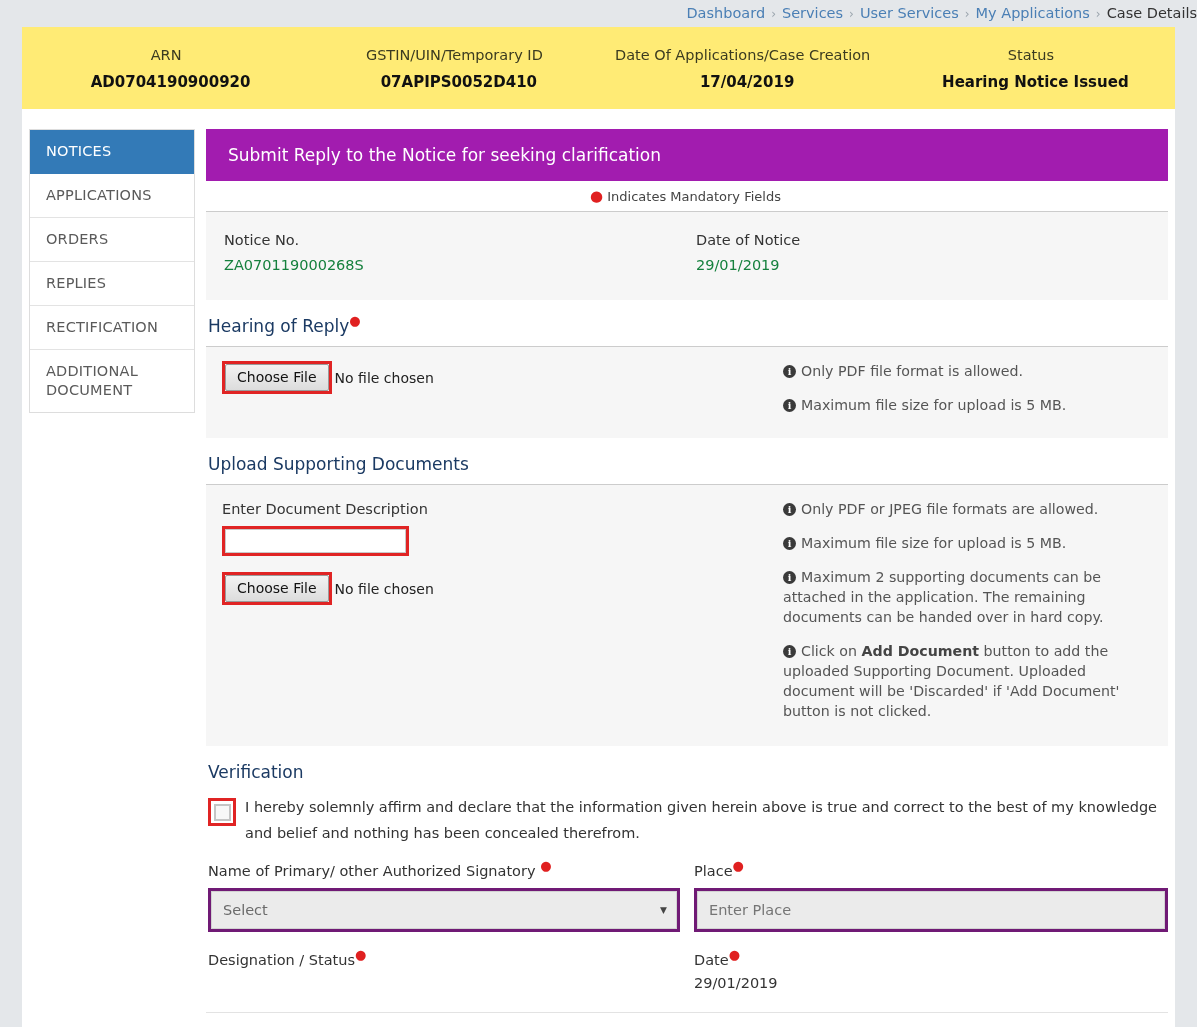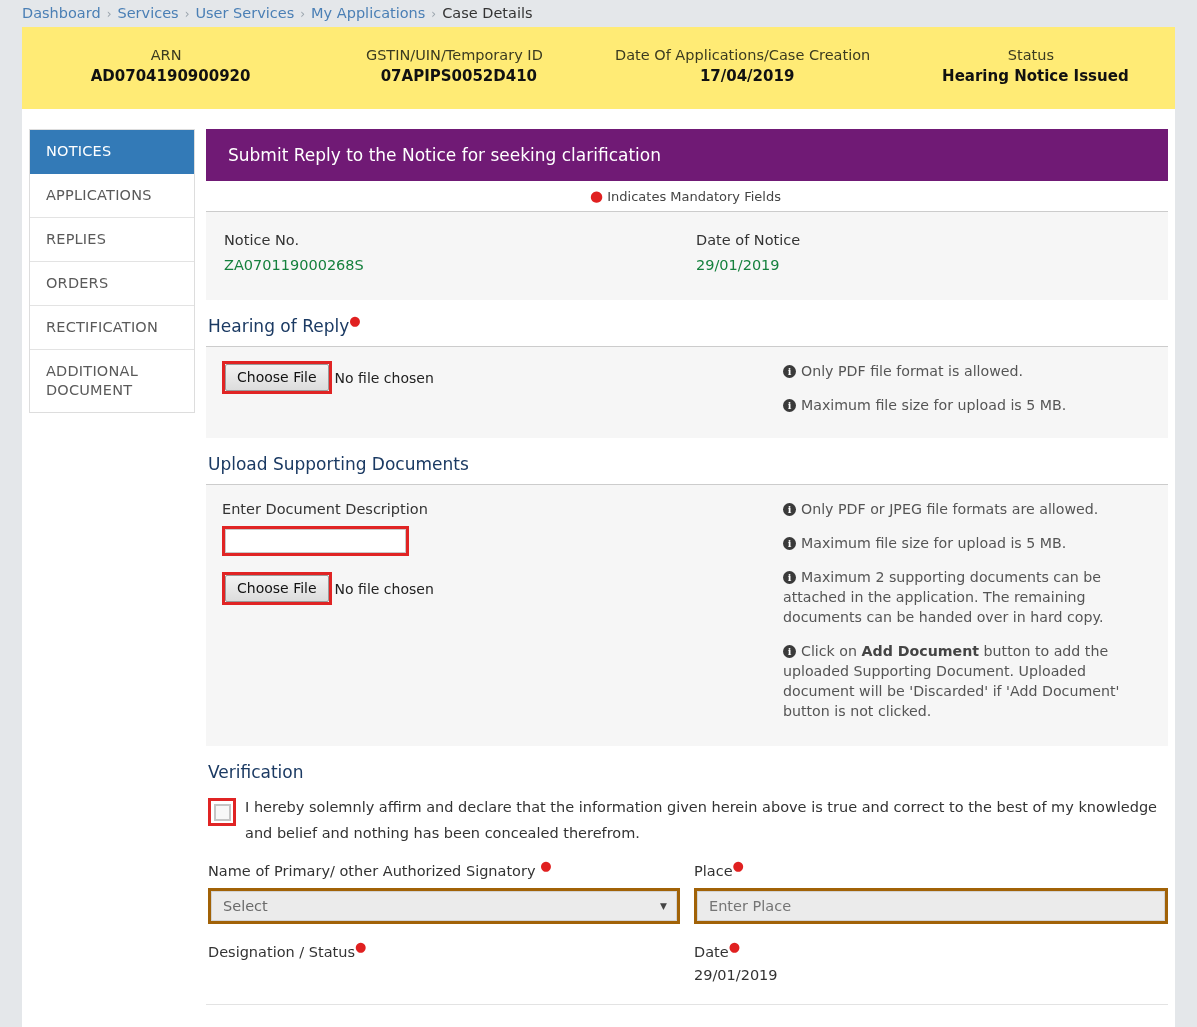--- a/index.html
+++ b/index.html
@@ -14,20 +14,21 @@
   }
 
   
   .breadcrumb {
     height: 27px;
     padding: 5px 0 16px 22px;
     font-size: 14.5px;
     color: #4a7fb5;
     background: #e4e7ea;
     white-space: nowrap;
+    text-align: right;
   }
   .breadcrumb a { color: #4a7fb5; text-decoration: none; }
   .breadcrumb .sep { color: #9aa4ad; margin: 0 6px; font-size: 12px; }
   .breadcrumb .current { color: #333; }
 
   
   .case-banner {
     position: absolute;
     left: 22px; top: 27px;
     width: 1153px; height: 82px;
@@ -36,21 +37,21 @@
     align-items: flex-start;
     padding-top: 18px;
   }
   .case-cell { flex: 1; text-align: center; }
   .case-cell .lbl {
     font-size: 14.5px; color: #3b3b20; font-weight: 400;
     line-height: 20px;
   }
   .case-cell .val {
     font-size: 15px; color: #111; font-weight: bold;
-    line-height: 22px; margin-top: 0; padding-left: 9px;
+    line-height: 22px; margin-top: 6px; padding-left: 9px;
   }
 
   
   .page {
     position: absolute;
     left: 22px; top: 109px;
     width: 1153px; height: 918px;
     background: #ffffff;
   }
 
@@ -79,21 +80,21 @@
   }
 
   
   .main {
     position: absolute;
     left: 184px; top: 20px;
     width: 962px;
   }
 
   .teal-head {
-    background: #701a75;
+    background: #a21caf;
     color: #ffffff;
     font-size: 17px;
     padding: 14px 22px;
     line-height: 24px;
   }
 
   .mandatory-row {
     text-align: center;
     padding: 8px 3px 7px 0;
     font-size: 13px;
@@ -226,22 +227,22 @@
   .form-grid { display: flex; padding-left: 2px; margin-top: 14px; }
   .fg-col { width: 497px; }
   .fg-col.second { margin-left: 0px; width: 480px; }
   .fld-label {
     font-size: 14.5px;
     color: #333;
     line-height: 22px;
     margin-bottom: 6px;
   }
   .sel-outline, .inp-outline {
-    border: 3px solid #a16207;
-    height: 36px;
+    border: 3px solid #701a75;
+    height: 44px;
   }
   .sel-outline { width: 472px; }
   .inp-outline { width: 474px; }
   .styled-select {
     width: 100%; height: 100%;
     background: #ebebeb;
     border: 1px solid #d2d2d2;
     display: flex; align-items: center;
     justify-content: space-between;
     padding: 0 9px 0 11px;
@@ -290,22 +291,22 @@
     <div class="lbl">Status</div>
     <div class="val">Hearing Notice Issued</div>
   </div>
 </div>
 
 <div class="page">
 
   <div class="sidebar">
     <div class="side-item active">NOTICES</div>
     <div class="side-item">APPLICATIONS</div>
+    <div class="side-item">ORDERS</div>
     <div class="side-item">REPLIES</div>
-    <div class="side-item">ORDERS</div>
     <div class="side-item">RECTIFICATION</div>
     <div class="side-item">ADDITIONAL DOCUMENT</div>
   </div>
 
   <div class="main">
 
     <div class="teal-head">Submit Reply to the Notice for seeking clarification</div>
 
     <div class="mandatory-row">
       <span class="red-dot">●</span>

